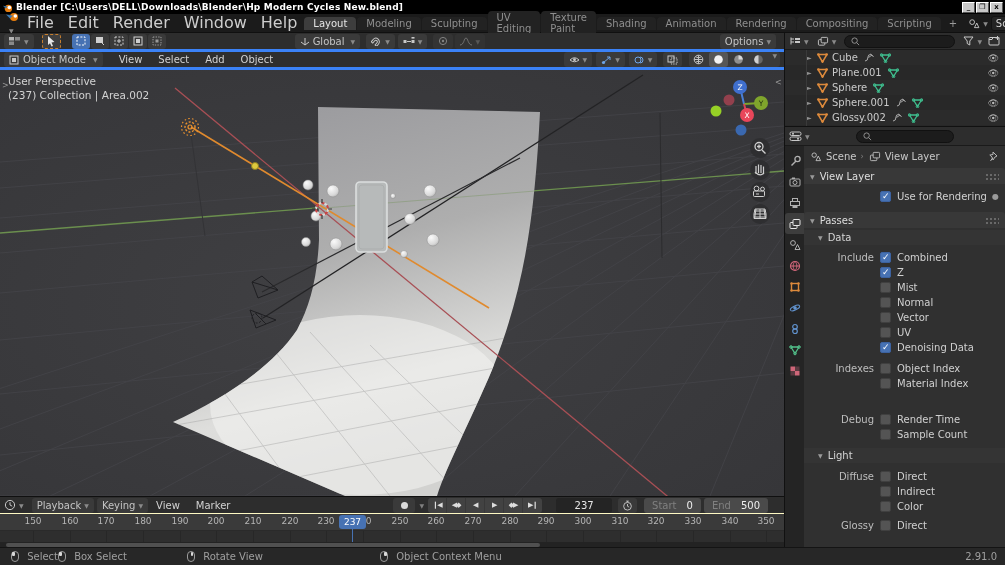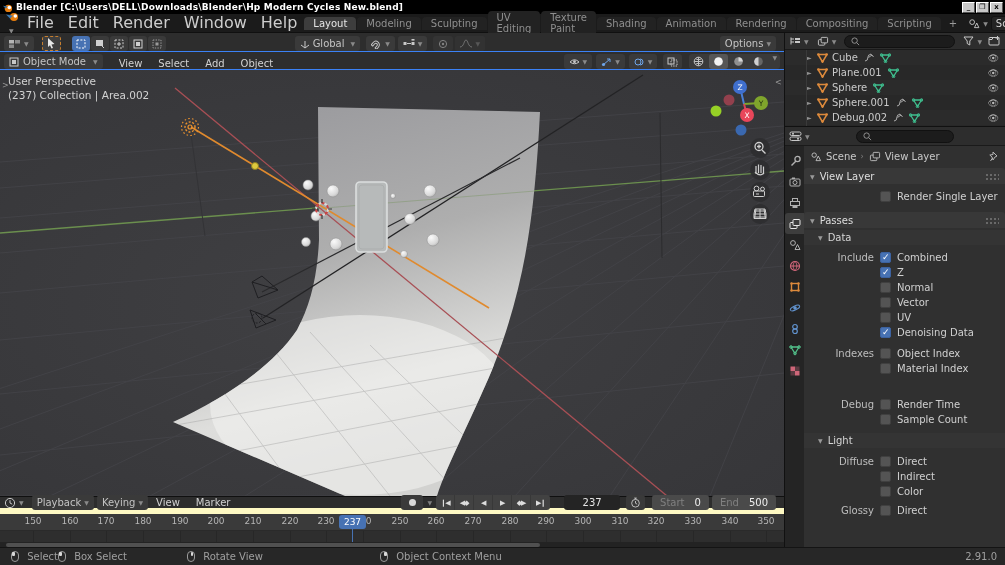--- a/index.html
+++ b/index.html
@@ -19,21 +19,21 @@
   #topbar { position:absolute; left:0; top:14px; width:1005px; height:19px; background:#1b1b1b;
     display:flex; align-items:center; border-bottom:1px solid #101010; }
   .menuitem { color:#cdcdcd; padding:0 7px; font-size:16px; line-height:18px; }
   .wstab { color:#8f8f8f; padding:1px 9px; font-size:10px; border-radius:4px 4px 0 0; margin-right:1px; background:#222; }
   .wstab.active { background:#3d3d3d; color:#e5e5e5;text-align:center; }
   .wsplus { color:#9a9a9a; padding:0 7px; }
   .idfield { background:#242424; border:1px solid #131313; border-radius:3px; height:15px;
     display:flex; align-items:center; padding:0 4px; color:#d5d5d5; }
   .chev { color:#8a8a8a; font-size:6px; margin-left:3px; }
   
-  .tbar { position:absolute; background:#2d2d2d; border-bottom:1px solid #3b82f6; display:flex; align-items:flex-end; }
+  .tbar { position:absolute; background:#2d2d2d; border-bottom:3px solid #3b82f6; display:flex; align-items:center; }
   .tbtn { height:15px; border-radius:3px; background:#3a3a3a; display:flex; align-items:center;
     justify-content:center; padding:0 4px; margin-right:1px; color:#c8c8c8; }
   .tbtn.blue { background:#4772b3; color:#fff; }
   .menulabel { padding:0 8px; color:#d2d2d2; }
   .pill { background:#3a3a3a; border-radius:3px; height:15px; display:flex; align-items:center; padding:0 5px; }
   .dim { color:#808080; }
   
   #outliner { position:absolute; left:784px; top:33px; width:221px; height:93px; background:#282828;
     border-left:1px solid #111; }
   #outliner-header { height:17px; background:#2d2d2d; border-bottom:1px solid #1a1a1a;
@@ -68,21 +68,21 @@
   .cbox.checked { background:#4772b3; border-color:#3c62a0; }
   .cbox.checked::after { content:"✓"; position:absolute; left:1px; top:-1px; color:#fff; font-size:9px; }
   .ctext { color:#d0d0d0; }
   .decodot { margin-left:auto; margin-right:6px; color:#9a9a9a; font-size:8px; }
   .slider { flex:1; height:14px; margin-right:8px; background:#545454; border-radius:7px;
     position:relative; overflow:hidden; border:1px solid #434343; }
   .slider .fill { position:absolute; left:0; top:0; bottom:0; width:50%; background:#4772b3; }
   .slider .val { position:absolute; left:0; right:0; text-align:center; color:#f0f0f0; line-height:13px; }
   
   #timeline { position:absolute; left:0; top:496px; width:784px; height:51px; background:#2b2b2b; border-top:1px solid #101010; }
-  #tl-header { height:17px; background:#2d2d2d; border-bottom:6px solid #fef9c3; display:flex; align-items:center; padding:0 4px; }
+  #tl-header { height:17px; background:#2d2d2d; border-bottom:1px solid #fef9c3; display:flex; align-items:center; padding:0 4px; }
   #tl-ruler { position:relative; height:17px; background:#3a3a3a; border-bottom:1px solid #2a2a2a; }
   .tick { position:absolute; top:2px; transform:translateX(-50%); color:#b5b5b5; font-size:9px; }
   #tl-tracks { position:relative; height:11px; background:#2e2e2e; }
   .gridv { position:absolute; top:0; bottom:0; width:1px; background:#272727; }
   #tl-scroll { position:relative; height:6px; background:#232323; }
   #tl-scroll .thumb { position:absolute; left:6px; top:1px; width:534px; height:4px; background:#505050; border-radius:2px; }
   .framebadge { position:absolute; left:339px; top:1px; width:27px; height:14px; background:#4772b3;
     border-radius:3px; color:#fff; text-align:center; line-height:14px; font-size:9px; z-index:2; }
   .playhead { position:absolute; left:352px; width:1px; background:#4772b3; z-index:1; }
   .transport { display:flex; background:#424242; border-radius:3px; overflow:hidden; margin-left:4px; }
@@ -561,21 +561,21 @@
       <span class="ol-eye">👁</span>
     </div>
     <div class="olrow">
       <span class="ol-arrow">►</span>
       <svg width="11" height="10" viewBox="0 0 11 10">
           <path d="M1,1.5 L10,1.5 L5.5,9 Z" fill="none" stroke="#dd8a3c" stroke-width="1.5"></path>
           <circle cx="1.5" cy="1.5" r="1.2" fill="#dd8a3c"></circle>
           <circle cx="9.5" cy="1.5" r="1.2" fill="#dd8a3c"></circle>
           <circle cx="5.5" cy="8.5" r="1.2" fill="#dd8a3c"></circle>
         </svg>
-      <span class="ol-name">Debug.002</span>
+      <span class="ol-name">Glossy.002</span>
       <svg width="11" height="10" viewBox="0 0 11 10" style="margin-right:5px">
           <path d="M1,8 Q4,8 4,4 Q4,1.5 6.5,1.5 M4.5,4.5 L8,2 M8,2 L9.5,4 M8,2 L6,1" fill="none" stroke="#aaa"></path>
         </svg>
       <svg width="11" height="10" viewBox="0 0 11 10">
           <path d="M1.5,2 L9.5,2 L5.5,8.5 Z" fill="none" stroke="#3fbf8f" stroke-width="1.3"></path>
           <circle cx="1.5" cy="2" r="1.3" fill="none" stroke="#3fbf8f"></circle>
           <circle cx="9.5" cy="2" r="1.3" fill="none" stroke="#3fbf8f"></circle>
           <circle cx="5.5" cy="8.5" r="1.3" fill="none" stroke="#3fbf8f"></circle>
         </svg>
       <span class="ol-eye">👁</span>
@@ -697,22 +697,23 @@
         </svg>
     </div>
     <div class="phead">
       <span class="tri">▼</span>
         <span>View Layer</span>
       <span class="grip"></span>
     </div>
     <div style="padding-top:5px">
       <div class="crow">
         <span class="clabel"></span>
-        <span class="cbox"></span>
-        <span class="ctext">Render Single Layer</span>
+        <span class="cbox checked"></span>
+        <span class="ctext">Use for Rendering</span>
+        <span class="decodot">●</span>
       </div>
     </div>
     <div class="phead" style="margin-top:8px">
       <span class="tri">▼</span>
         <span>Passes</span>
       <span class="grip"></span>
     </div>
     <div class="sub">
       <span class="tri">▼</span>
         <span>Data</span>
@@ -720,20 +721,25 @@
     <div style="padding-top:5px">
       <div class="crow">
         <span class="clabel">Include</span>
         <span class="cbox checked"></span>
         <span class="ctext">Combined</span>
       </div>
       <div class="crow">
         <span class="clabel"></span>
         <span class="cbox checked"></span>
         <span class="ctext">Z</span>
+      </div>
+      <div class="crow">
+        <span class="clabel"></span>
+        <span class="cbox"></span>
+        <span class="ctext">Mist</span>
       </div>
       <div class="crow">
         <span class="clabel"></span>
         <span class="cbox"></span>
         <span class="ctext">Normal</span>
       </div>
       <div class="crow">
         <span class="clabel"></span>
         <span class="cbox"></span>
         <span class="ctext">Vector</span>
@@ -834,21 +840,21 @@
       <span class="tbtn" style="margin-left:6px">
         <svg width="11" height="11" viewBox="0 0 12 12">
             <circle cx="6" cy="6.8" r="4.2" fill="none" stroke="#c8c8c8"></circle>
             <path d="M6,4.4 L6,6.8 L7.8,7.8 M4.6,1.2 L7.4,1.2 M6,1.2 L6,2.4" fill="none" stroke="#c8c8c8"></path>
           </svg>
       </span>
       <span class="sefield" style="margin-left:6px">
         <span class="dim">Start</span>
         <span>0</span>
       </span>
-      <span class="sefield" style="margin-left:3px;margin-right:4px">
+      <span class="sefield" style="margin-left:3px;margin-right:12px">
         <span class="dim">End</span>
         <span>500</span>
       </span>
     </span>
   </div>
   <div id="tl-ruler">
     <span class="tick" style="left:33px">150</span>
     <span class="tick" style="left:70px">160</span>
     <span class="tick" style="left:106px">170</span>
     <span class="tick" style="left:143px">180</span>

